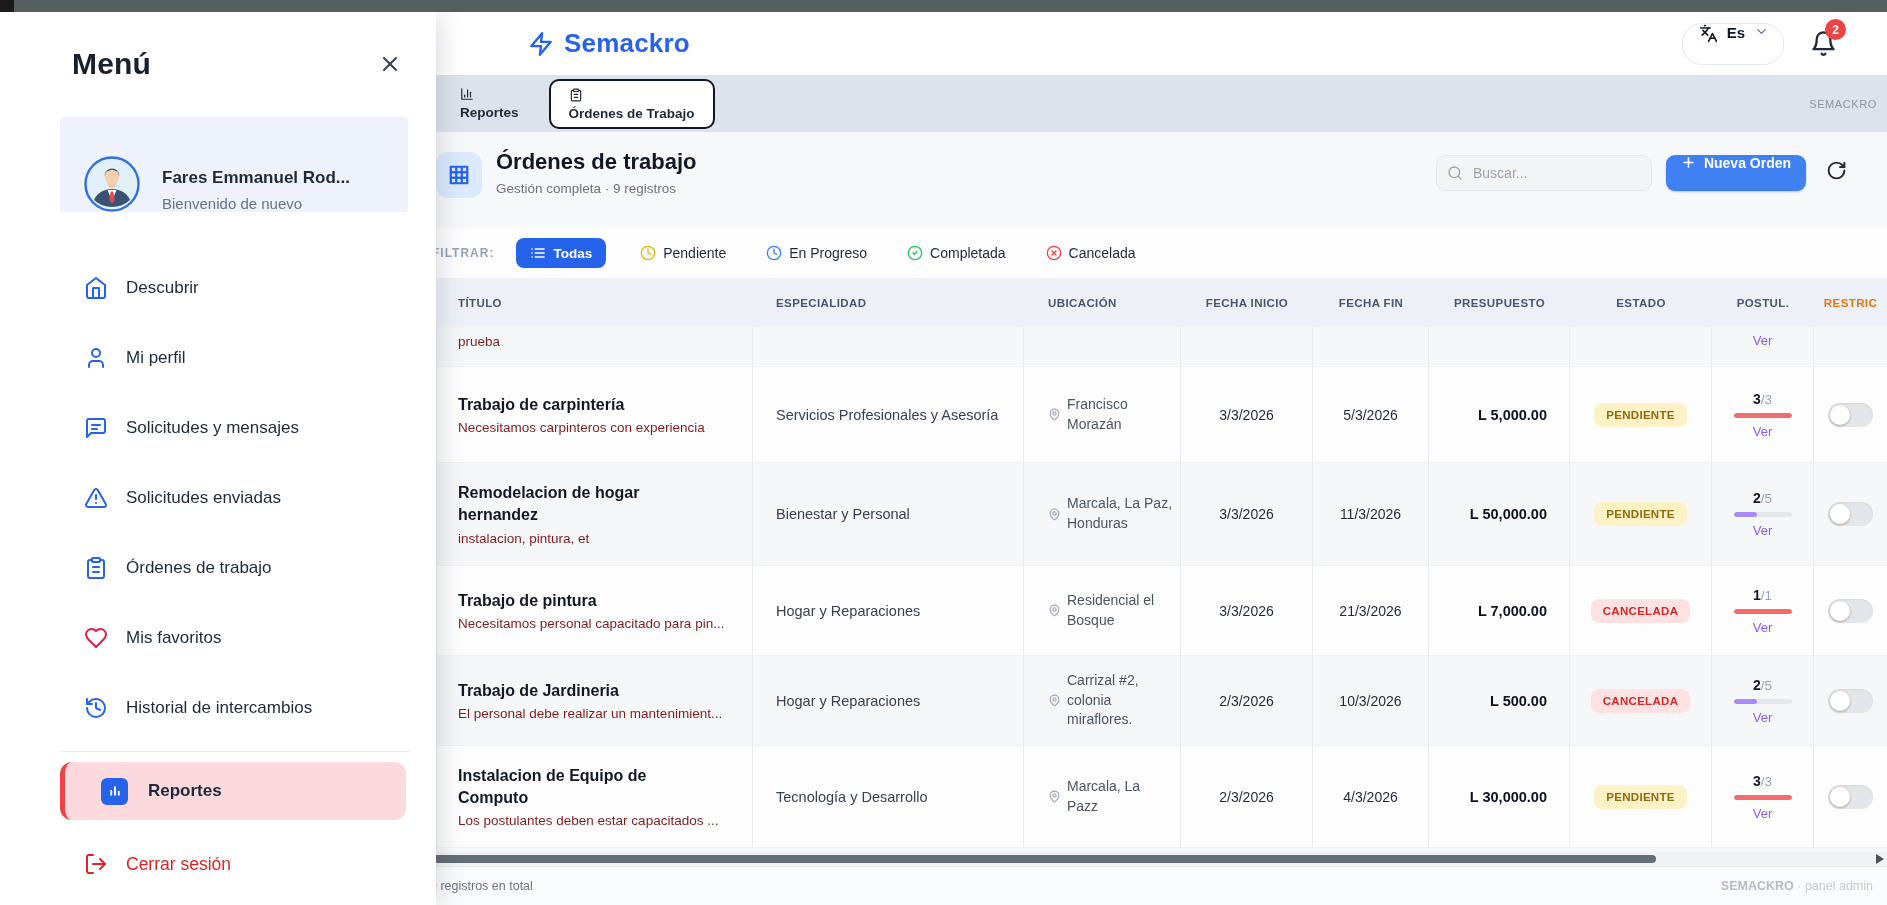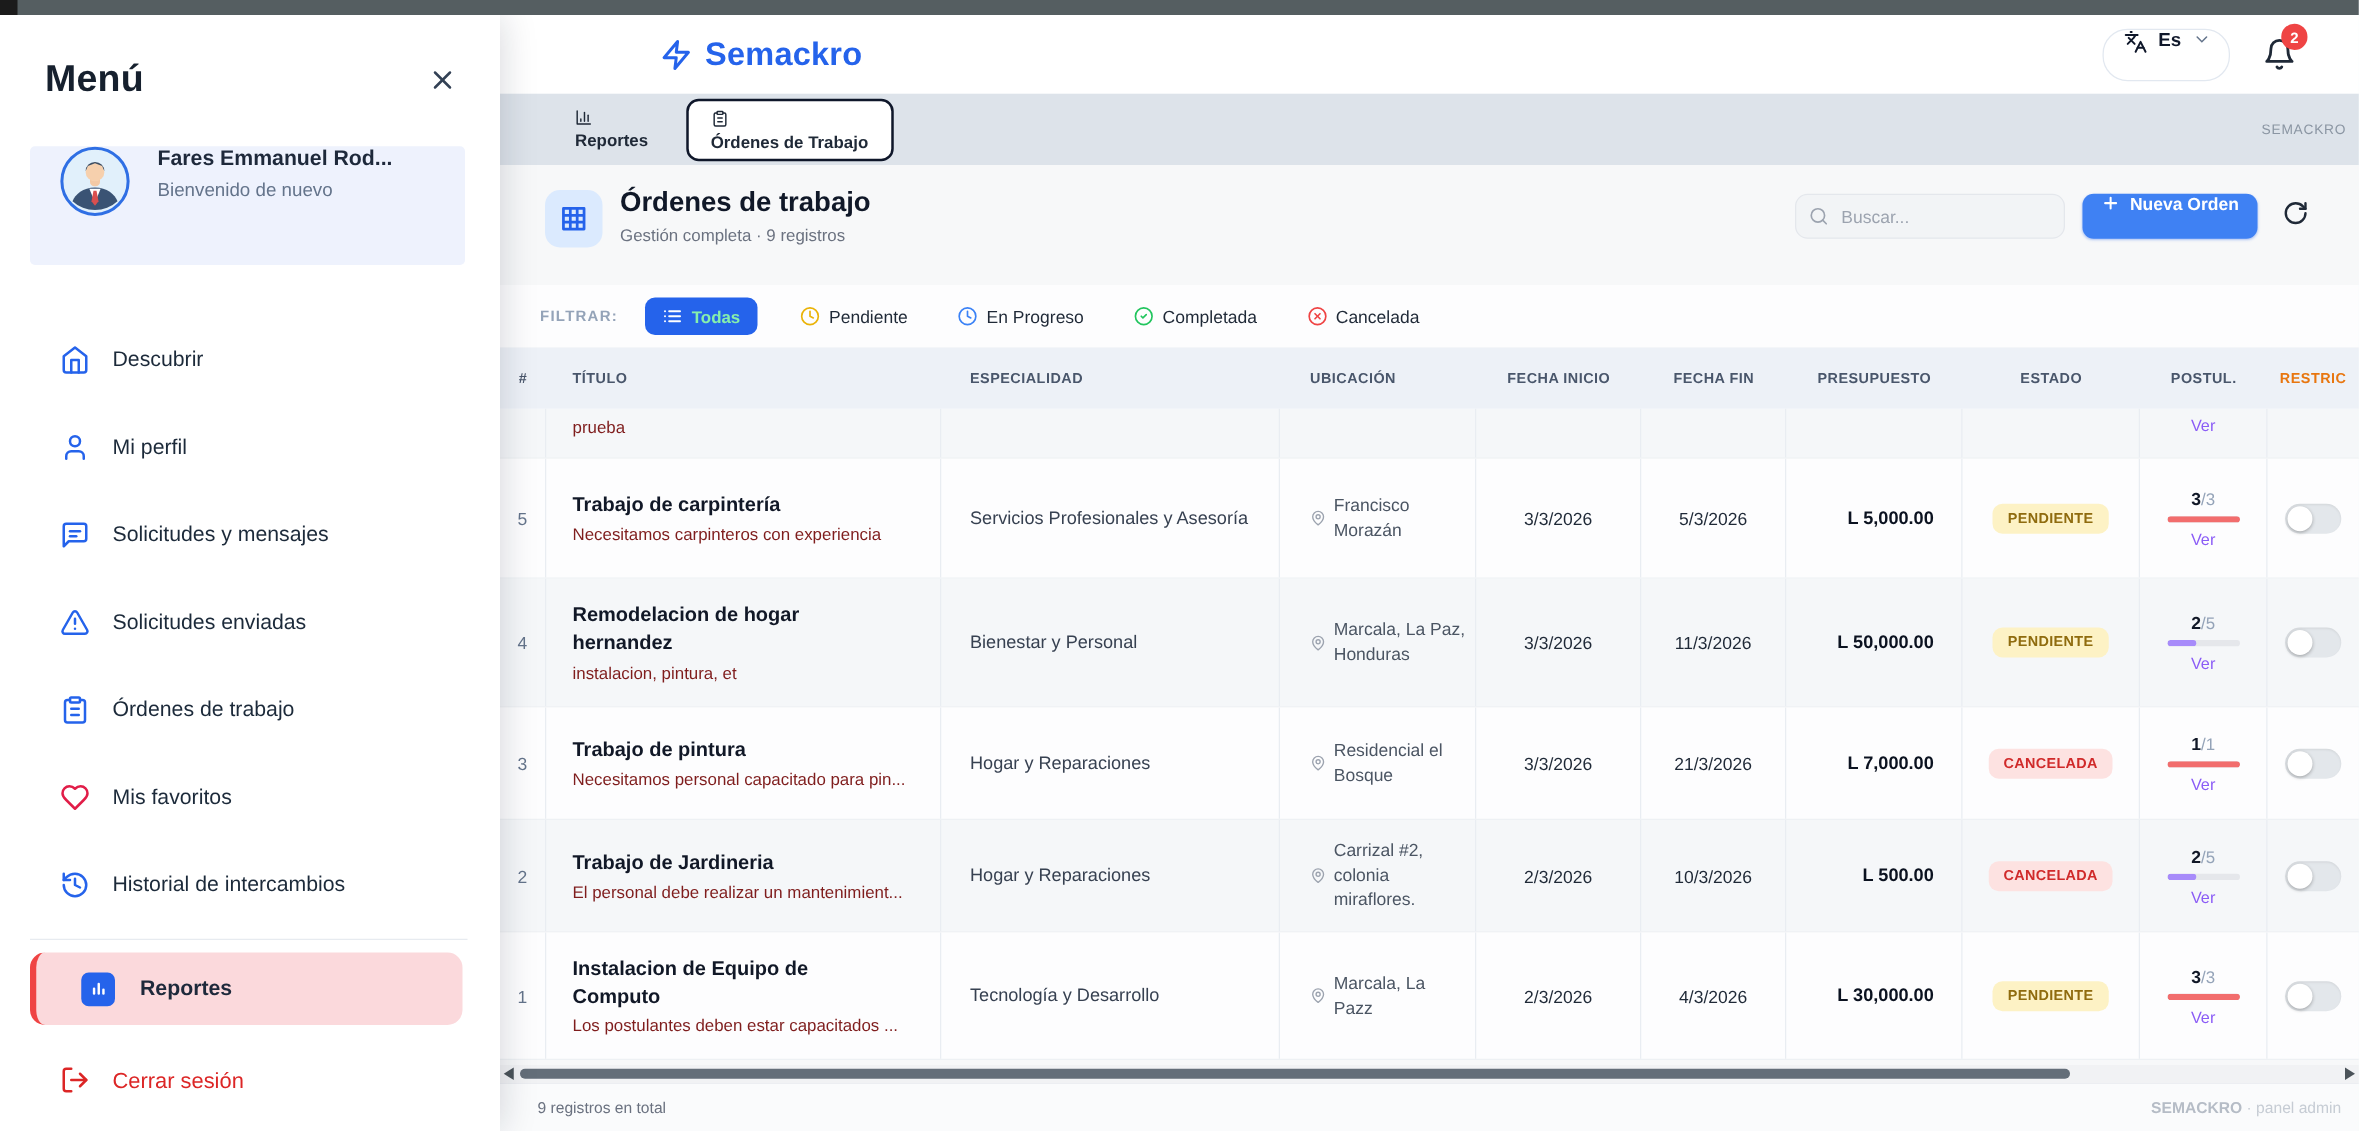--- a/index.html
+++ b/index.html
@@ -3,26 +3,26 @@
 <meta charset="utf-8">
 <style>
   html,body{margin:0;padding:0;width:1887px;height:905px;overflow:hidden;
     font-family:"Liberation Sans","DejaVu Sans",sans-serif;background:#f7f8f9;}
   svg{display:block}
   
   .topstrip{position:absolute;left:0;top:0;width:1887px;height:12px;background:#555e61;z-index:60}
   .topstrip::before{content:"";position:absolute;left:0;top:0;width:14px;height:12px;background:#1b1b1b}
   
   .sidebar{position:absolute;left:0;top:12px;width:400px;height:893px;background:#ffffff;z-index:50;
-    box-shadow:0 0 28px rgba(15,23,42,.18);}
+    box-shadow:0 0 28px rgba(15,23,42,.18);padding-left:36px;}
   .sb-head{margin:35px 34px 0 36px;display:flex;justify-content:space-between;align-items:flex-start}
   .sb-title{font-size:30px;font-weight:bold;color:#16202e;letter-spacing:.2px}
   .sb-close{color:#334155;cursor:pointer;margin-top:5px}
   .profile{margin:36px 28px 0 24px;height:95px;background:#eef2fd;border-radius:4px;
-    display:flex;align-items:flex-start;gap:22px;padding-left:24px;box-sizing:border-box;cursor:pointer}
+    display:flex;align-items:flex-end;gap:22px;padding-left:24px;box-sizing:border-box;cursor:pointer}
   .p-name{font-size:17px;font-weight:bold;color:#1e293b;margin-bottom:7px}
   .p-sub{font-size:15px;color:#64748b}
   .nav{margin-top:41px}
   .nav-item{height:70px;display:flex;align-items:center;padding-left:48px;gap:18px;cursor:pointer}
   .nav-icon{width:24px;height:24px;color:#2563eb}
   .nav-item.red .nav-icon{color:#e11d48}
   .nav-label{font-size:17px;color:#1c2a3a}
   .nav-divider{border-top:1px solid #e7ebf0;margin:8px 26px 10px 24px}
   .nav-item.active{margin:0 30px 0 24px;height:58px;padding-left:36px;background:#fbd9dc;
     border-left:5px solid #ef4444;border-radius:12px;box-sizing:border-box;gap:20px}
@@ -67,21 +67,21 @@
   .search input::placeholder{color:#9ca3af}
   .search .s-icon{color:#9ca3af}
   .btn-new{position:absolute;left:1266px;top:23px;width:140px;height:36px;background:#3f81f3;border-radius:9px;
     color:#fff;font-size:14px;font-weight:bold;display:flex;align-items:flex-start;justify-content:center;gap:8px;cursor:pointer;
     box-shadow:0 1px 2px rgba(37,99,235,.35)}
   .btn-refresh{position:absolute;left:1426px;top:28px;color:#1f2937;cursor:pointer}
   
   .filterbar{height:50px;background:#fdfdfe;flex:none;display:flex;align-items:center;padding-left:32px;box-sizing:border-box;gap:22px}
   .f-label{font-size:12px;font-weight:bold;color:#94a3b8;letter-spacing:1px}
   .f-item{display:flex;align-items:center;gap:7px;font-size:14px;color:#1f2937;cursor:pointer;padding:0 6px}
-  .f-item.active{background:#2563eb;color:#86efac;font-weight:bold;height:30px;border-radius:8px;padding:0 14px;font-size:13.5px}
+  .f-item.active{background:#2563eb;color:#ffffff;font-weight:bold;height:30px;border-radius:8px;padding:0 14px;font-size:13.5px}
   
   .tablewrap{flex:none;--cols:37px 316px 271px 157px 132px 116px 141px 142px 102px 1fr}
   .thead{height:49px;background:#edf1f7;display:grid;grid-template-columns:var(--cols);align-items:center}
   .th{display:flex;justify-content:center;font-size:11.5px;font-weight:bold;color:#49566b;letter-spacing:.4px}
   .th.al{justify-content:flex-start}
   .th.c1{padding-left:21px}.th.c2{padding-left:23px}.th.c3{padding-left:24px}
   .th.c9{color:#e8760f;overflow:hidden;white-space:nowrap}
   .trow{display:grid;grid-template-columns:var(--cols);align-items:stretch;border-bottom:1px solid #eef1f4;box-sizing:border-box}
   .trow:nth-child(odd){background:#f5f7f9}
   .trow:nth-child(even){background:#fdfdfe}

